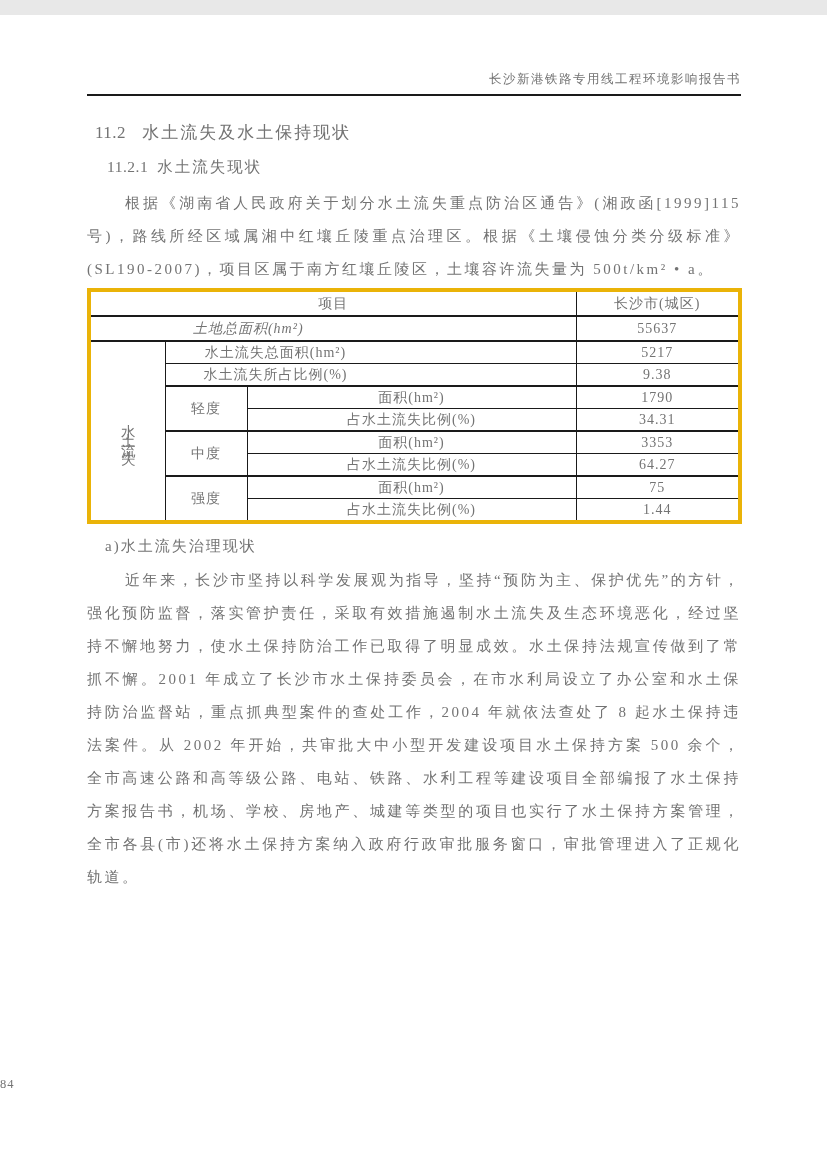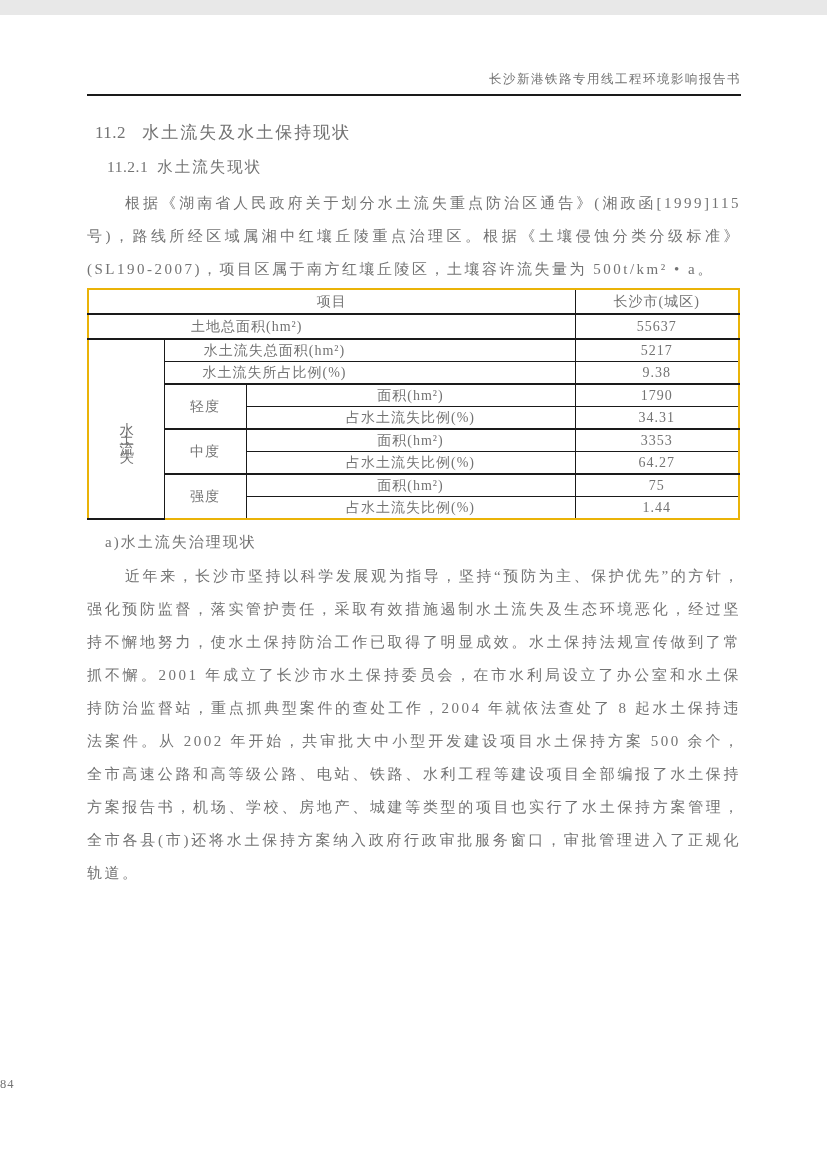--- a/index.html
+++ b/index.html
@@ -39,31 +39,31 @@
   .tbl-caption .cap-label { letter-spacing:1px; }
   .tbl-caption .cap-title {
     margin-left:28px; letter-spacing:1px;
     font-family:"Liberation Sans","DejaVu Sans",sans-serif;
   }
   .tbl-caption .cap-unit { font-family:"Liberation Serif","DejaVu Serif",serif; }
 
   
   table.wst {
     margin-top:2px; width:651px; table-layout:fixed;
-    border-collapse:collapse; border:2px solid #eab308;
+    border-collapse:collapse; border:4px solid #eab308;
     font-size:14px;
   }
   table.wst td {
     border:1px solid #1a1a1a; text-align:center; padding:0;
     height:21px; letter-spacing:1px; overflow:hidden;
   }
   table.wst tr.hdr td { height:23px; }
   table.wst td.bb2 { border-bottom-width:2px; }
   
-  table.wst td.shift1 { padding-right:170px; }
+  table.wst td.shift1 { padding-right:170px;font-style:italic; }
   table.wst td.shift2 { padding-right:190px; }
   table.wst td.lab3 { }
   .vert {
     writing-mode:vertical-rl; text-orientation:upright;
     letter-spacing:9px; margin:0 auto; font-size:14.5px;
   }
 
   .pg-footer {
     position:absolute; left:0; right:0; top:1062px;
     font-size:12.5px; letter-spacing:1px;

